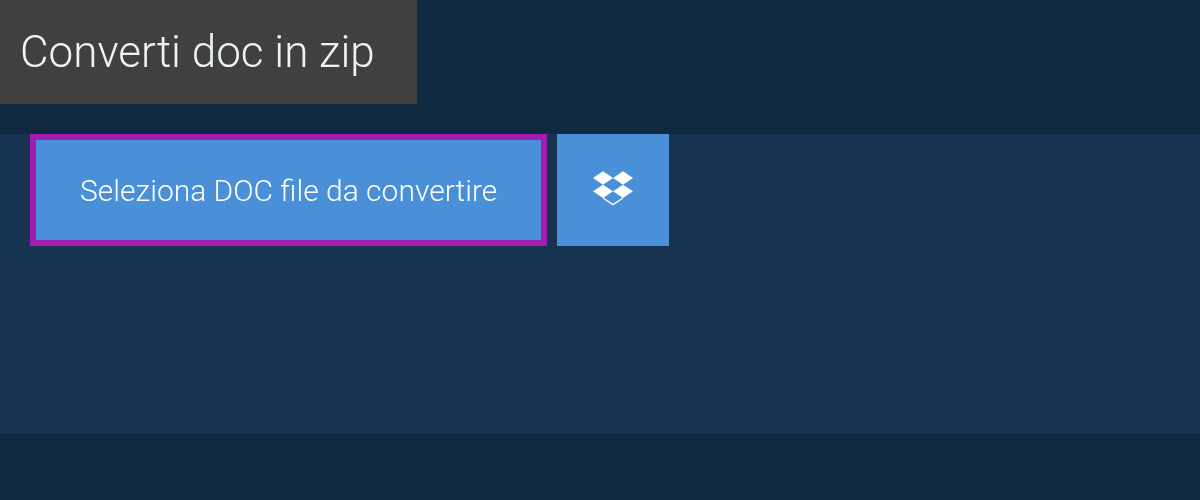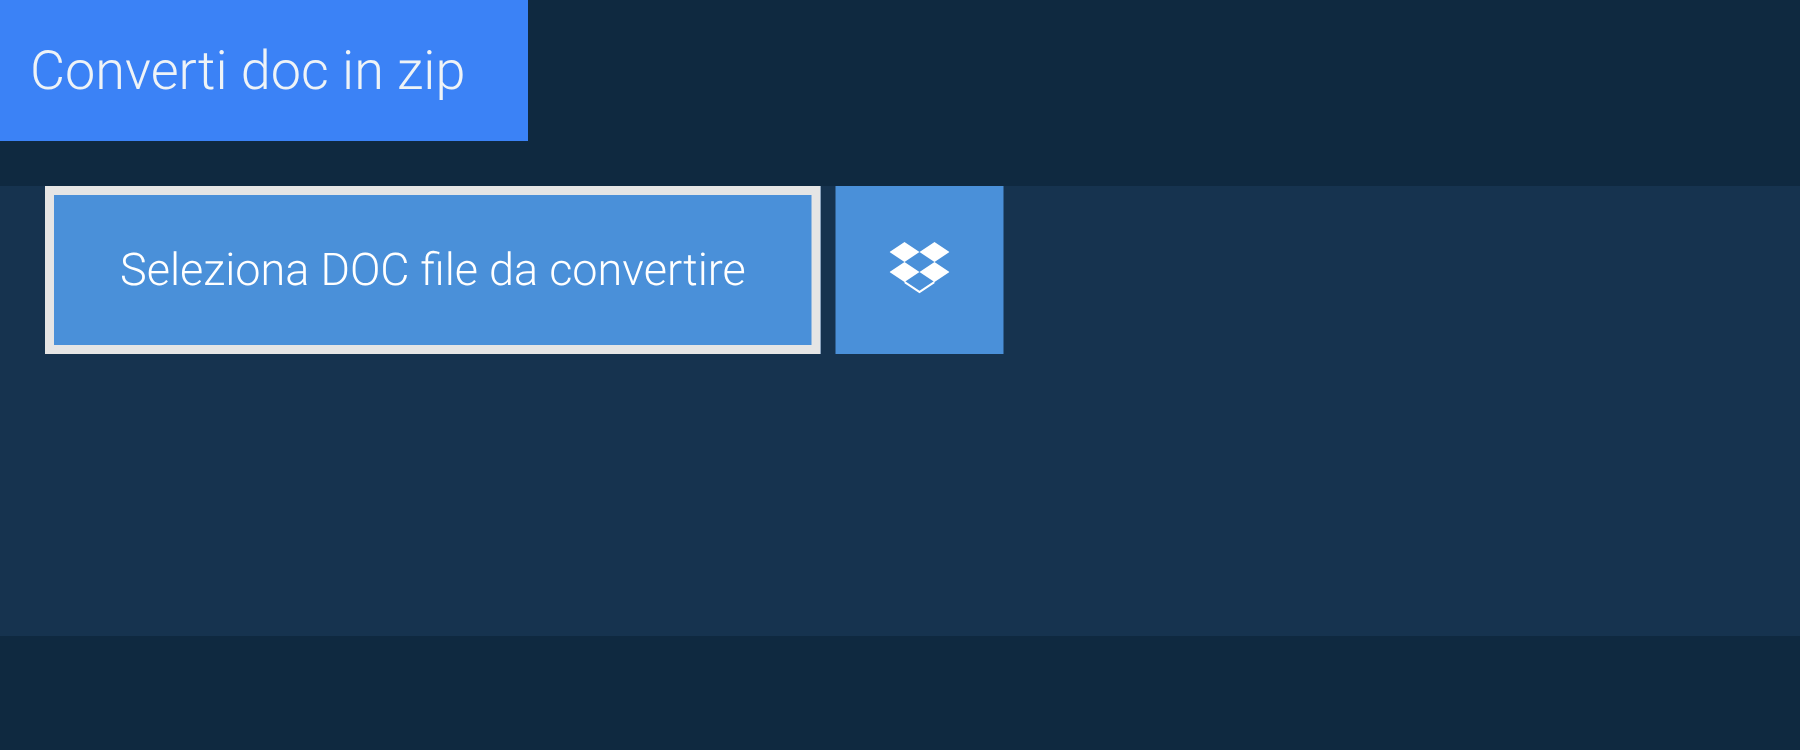--- a/index.html
+++ b/index.html
@@ -10,35 +10,35 @@
       font-family: -apple-system, BlinkMacSystemFont, "Segoe UI", Roboto, Helvetica, Arial, sans-serif;
       overflow: hidden;
     }
     .content-area {
       background: #16334f;
       width: 100%;
       height: 300px;
     }
     .tab {
       display: inline-block;
-      background: #3b82f6;
+      background: #404040;
       color: #eef3f7;
-      font-size: 36px;
+      font-size: 44px;
       font-weight: 300;
       padding: 26px 42px 26px 20px;
       margin-top: 0;
     }
     .button-row {
       display: flex;
       gap: 10px;
       margin: 30px 0 0 30px;
     }
     .select-button {
       background: #4a90d9;
-      border: 6px solid #e5e5e5;
+      border: 6px solid #a21caf;
       color: #fff;
       font-size: 30px;
       font-weight: 300;
       padding: 28px 44px;
       cursor: pointer;
       display: flex;
       align-items: center;
       justify-content: center;
       white-space: nowrap;
     }

